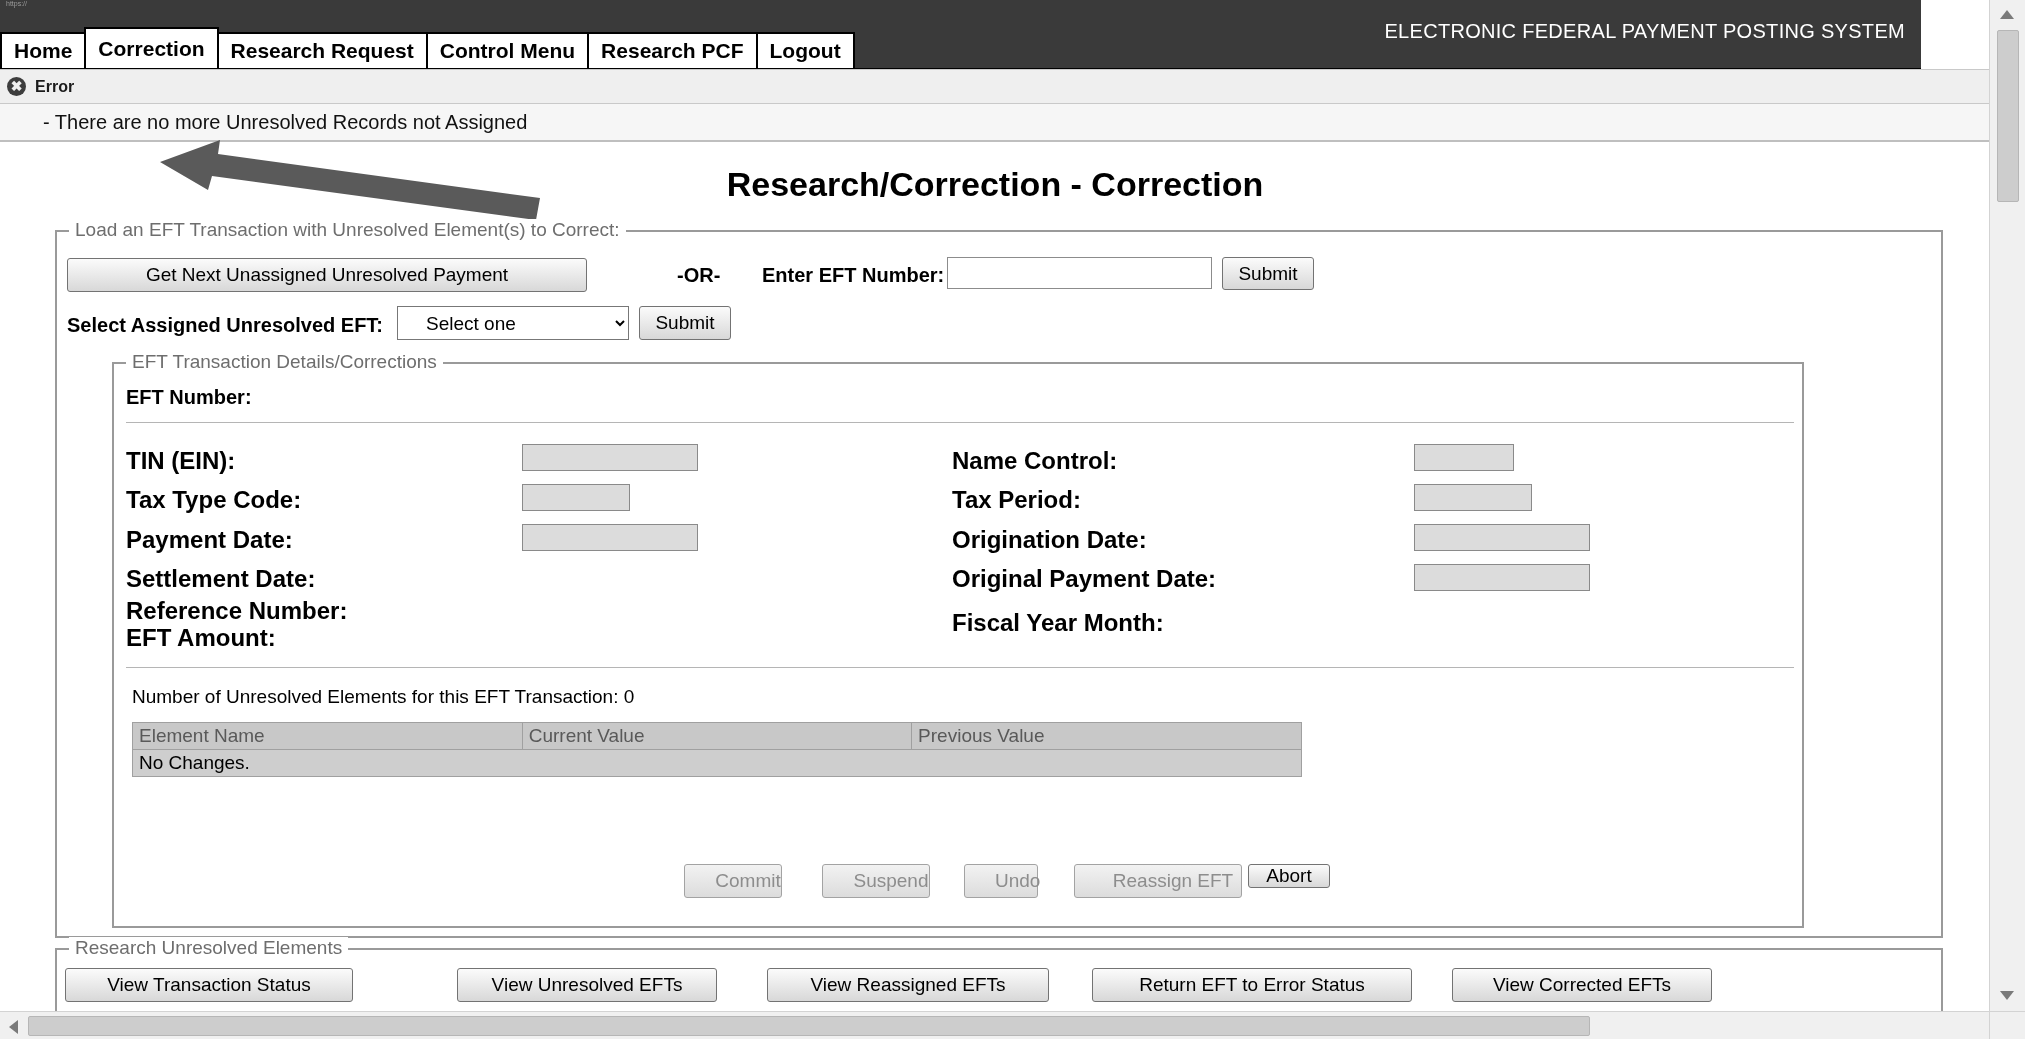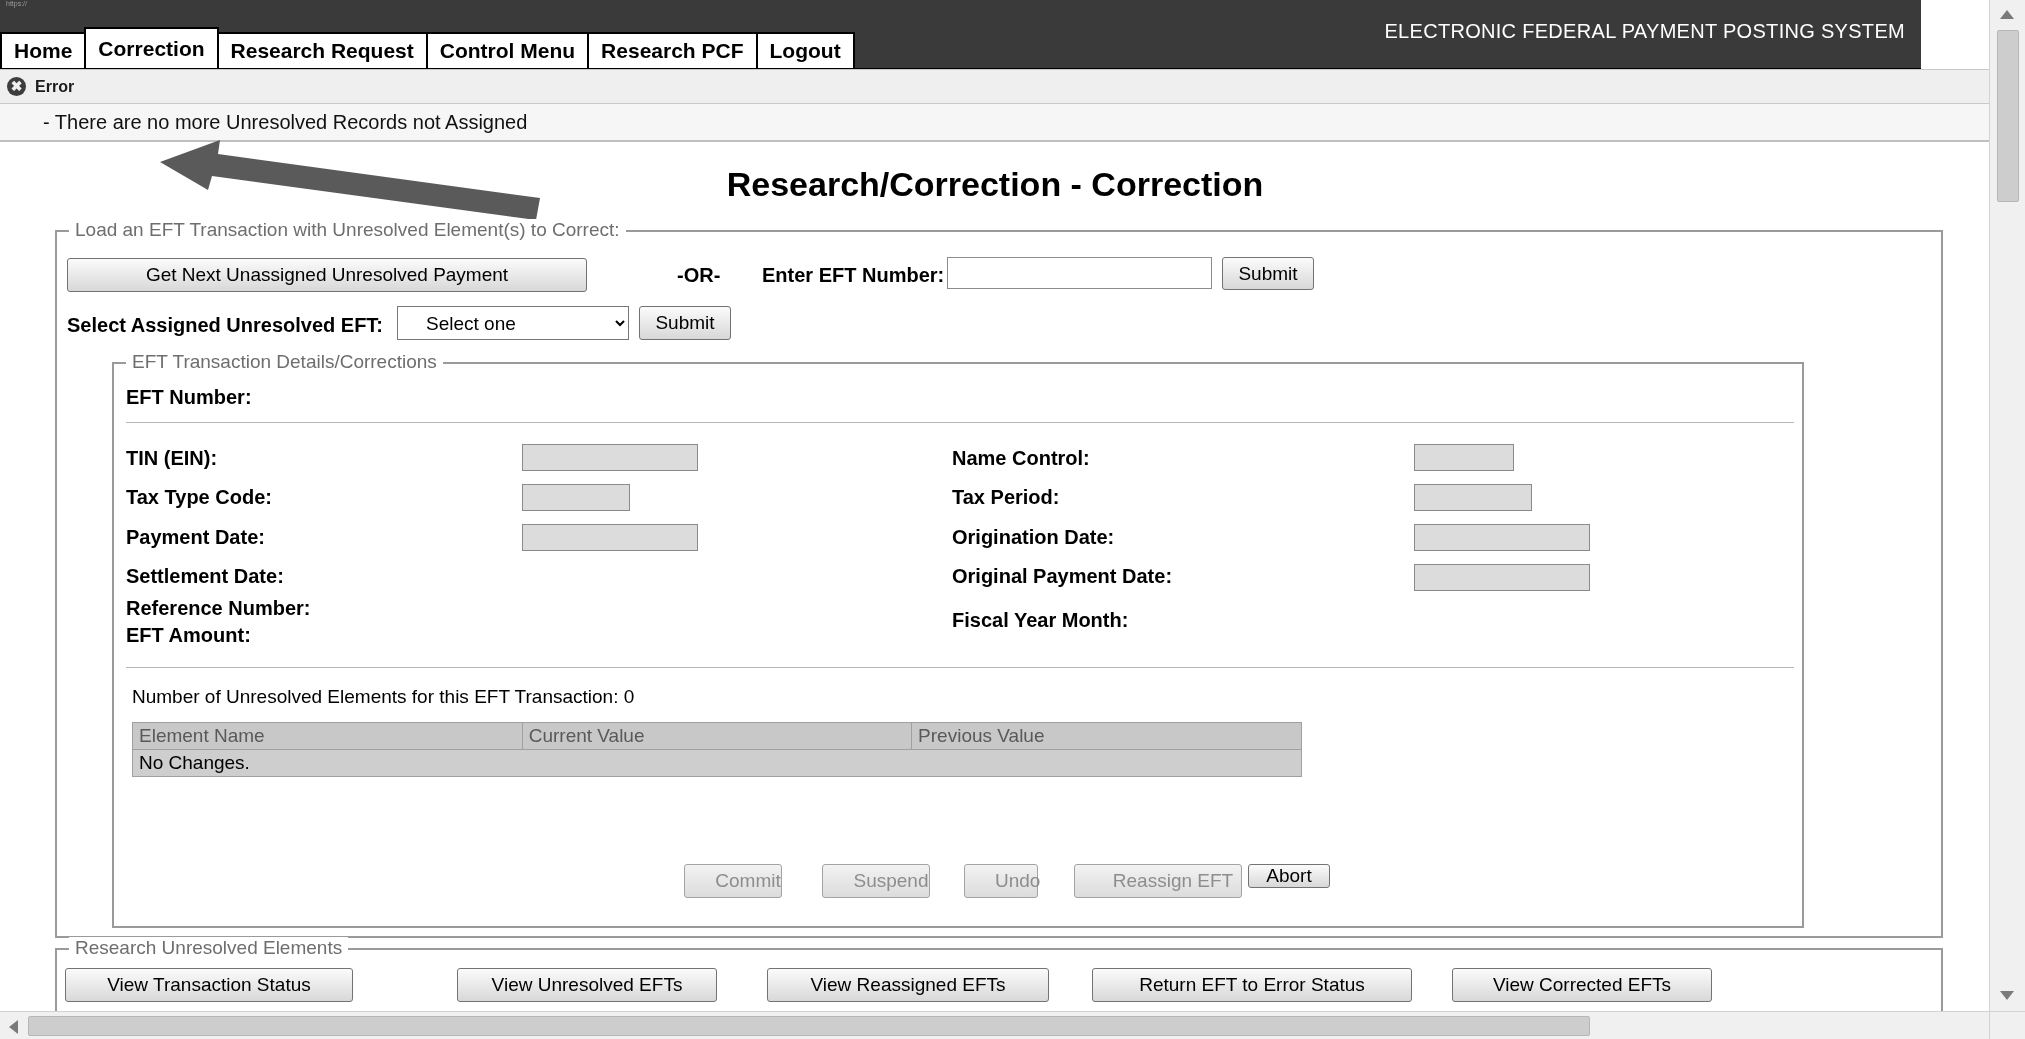--- a/index.html
+++ b/index.html
@@ -232,21 +232,21 @@
   select.sel {
     box-sizing: border-box;
     height: 34px;
     font-size: 19px;
     border: 1px solid #777;
     background: #ffffff;
     font-family: "Liberation Sans", sans-serif;
   }
 
   
-  .detail-row-label { position: absolute; font-size: 20px; font-weight: bold; }
+  .detail-row-label { position: absolute; font-size: 24px; font-weight: bold; }
 
   
   .chg-table {
     position: absolute;
     border-collapse: collapse;
     box-sizing: border-box;
   }
   .chg-head td {
     background: #c8c8c8;
     border: 1px solid #a0a0a0;

